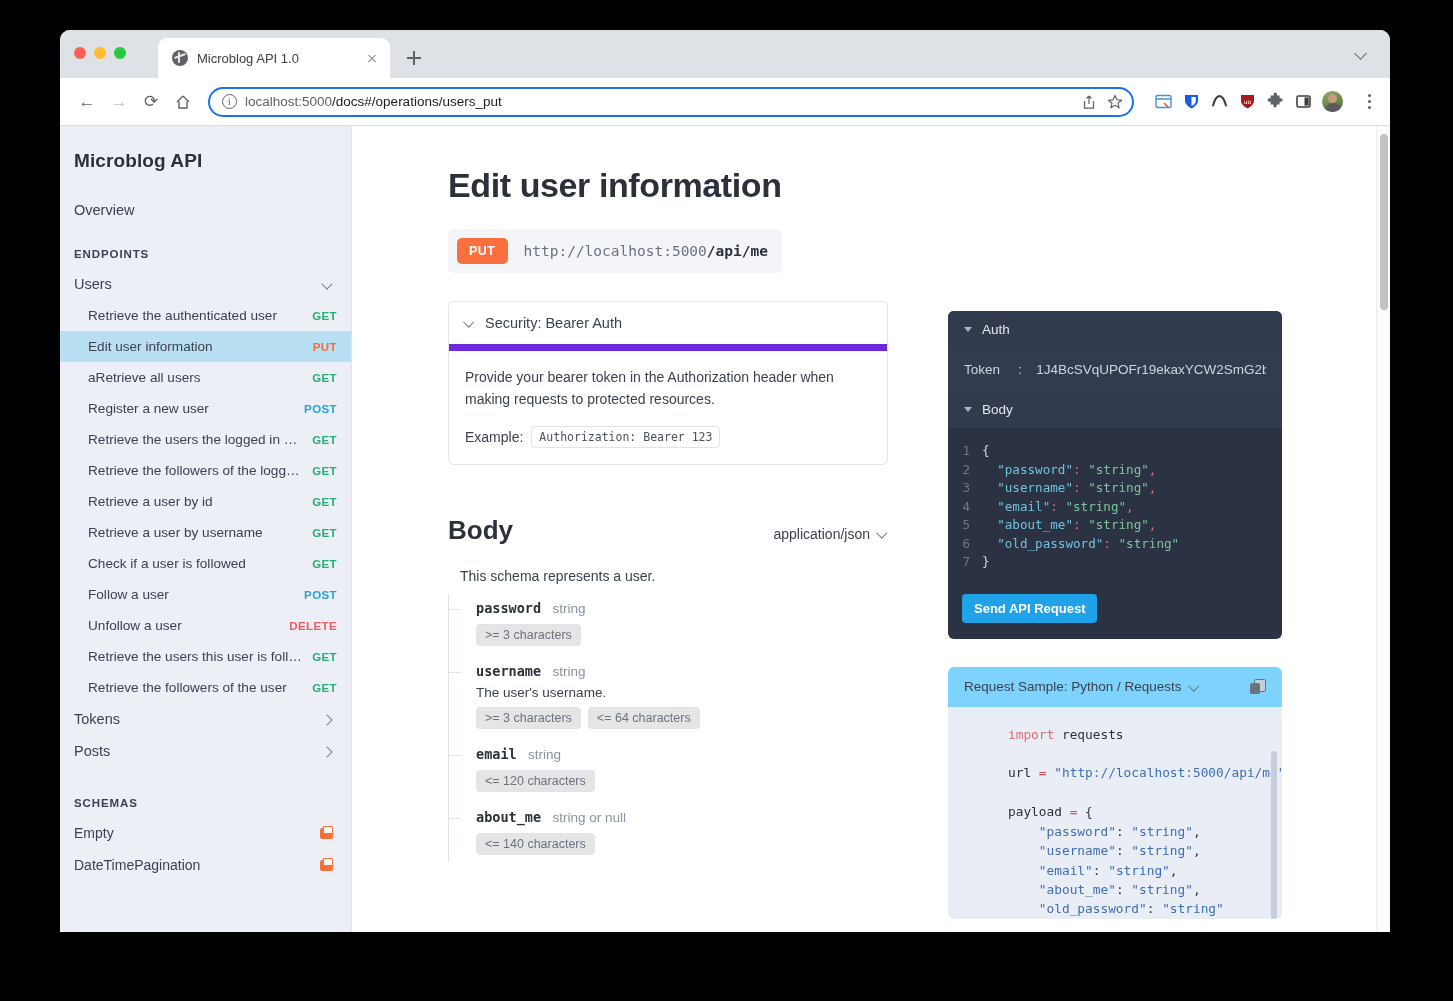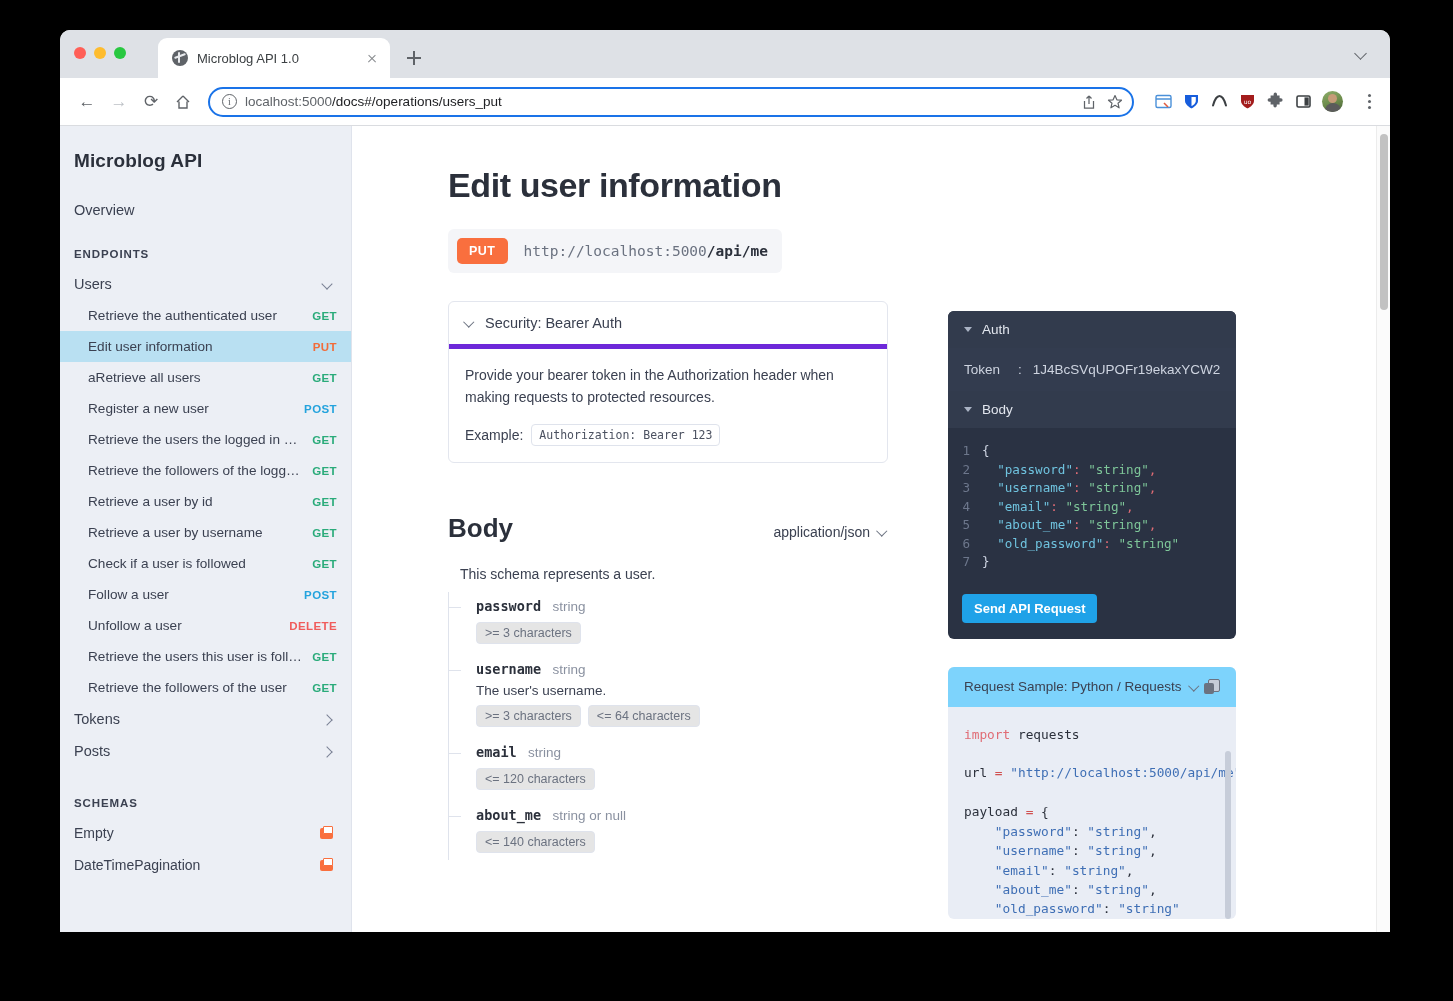--- a/index.html
+++ b/index.html
@@ -248,21 +248,21 @@
     margin-top: 48px;
   }
   .card {
     margin-top: 28px;
     border: 1px solid #e3e6ee; border-radius: 6px;
     overflow: hidden;
   }
   .card-head {
     display: flex; align-items: center; gap: 10px;
     padding: 13px 16px;
-    border-bottom: 5px solid #6d28d9;
+    border-bottom: 7px solid #6d28d9;
     font-size: 14.5px; color: #3b4151;
   }
   .chev-sm { width: 10px; height: 10px; position: relative; }
   .chev-sm::before {
     content: ""; position: absolute; left: 0; top: 0;
     width: 6.5px; height: 6.5px;
     border-right: 1.6px solid #6b7280; border-bottom: 1.6px solid #6b7280;
     transform: rotate(45deg);
   }
   .card-body { padding: 16px; }
@@ -306,21 +306,21 @@
   .field-desc { font-size: 13.5px; color: #3b4151; margin-top: 5px; }
   .constraints { margin-top: 7px; display: flex; gap: 7px; }
   .constraint {
     font-size: 12.5px; color: #6b7280;
     border: 1px solid #dfe3ec; border-radius: 4px;
     padding: 3px 8px; background: #e5e5e5;
   }
 
   
   .col-right {
-    position: absolute; left: 596px; top: 185px; width: 288px;
+    position: absolute; left: 596px; top: 185px; width: 334px;
   }
   .panel-dark {
     background: #2a3243; border-radius: 6px; overflow: hidden;
     color: #ced4e0;
   }
   .panel-dark .p-head {
     display: flex; align-items: center; gap: 10px;
     padding: 11px 16px;
     background: #323b4d;
     font-size: 13.5px; color: #e2e6ee;
@@ -382,20 +382,21 @@
   .copy-icon::after {
     content: ""; position: absolute; left: 0px; top: 4px;
     width: 10px; height: 11px; background: #6b7280; border-radius: 2px;
   }
   .code-py {
     padding: 18px 16px 0 16px;
     font-family: "DejaVu Sans Mono", monospace;
     font-size: 12.8px; line-height: 1.52;
     color: #2b303b; white-space: pre;
     position: relative;
+    margin-left: 44px;
   }
   .py-kw { color: #e06c75; }
   .py-str { color: #3f6fb5; }
   .py-op { color: #d05050; }
   .panel-scroll {
     position: absolute; right: 5px; top: 44px; bottom: 0;
     width: 6px; background: #c7cdd9; border-radius: 3px;
   }
 
   

